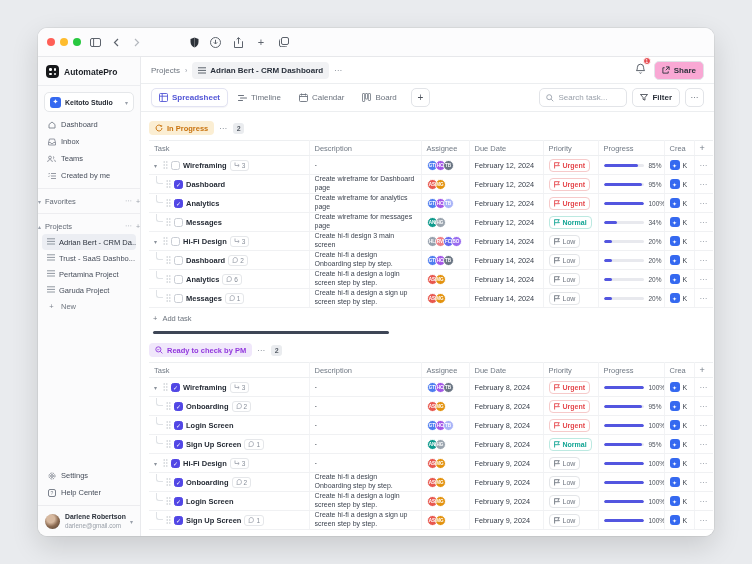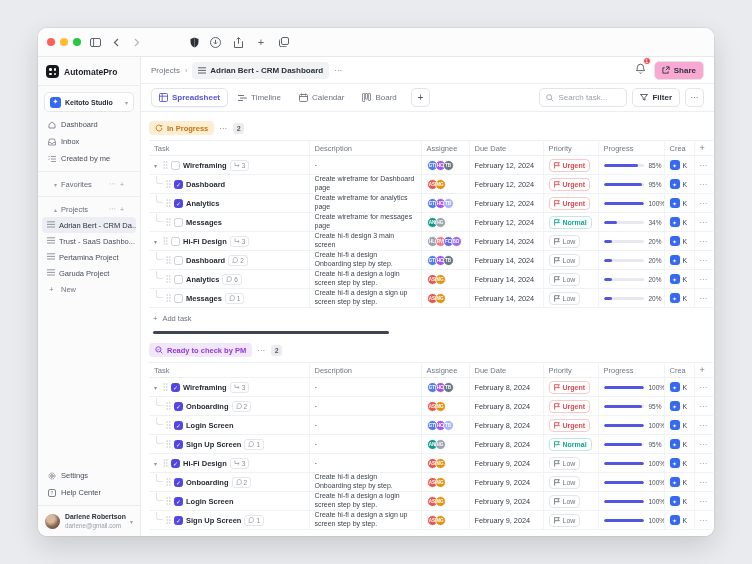--- a/index.html
+++ b/index.html
@@ -21,21 +21,21 @@
   .logo-sq{width:13px;height:13px;background:#17181b;border-radius:4px;position:relative;flex:none}
   .logo-sq i{position:absolute;width:2.5px;height:2.5px;background:#fff;border-radius:50%}
   .logo-name{font-weight:bold;font-size:8.5px;color:#1c2026}
   .ws{margin:6px 6px 4px;background:#fff;border:1px solid #e5e7ea;border-radius:5px;height:20px;display:flex;align-items:center;gap:4px;padding:0 5px}
   .ws-ic{width:11px;height:11px;border-radius:3px;background:#3569f0;color:#fff;font-size:7px;display:flex;align-items:center;justify-content:center;flex:none}
   .ws-name{font-weight:bold;font-size:7px;color:#252a33;flex:1;white-space:nowrap}
   .chev{color:#9aa0aa;font-size:6px}
   .nav-item{display:flex;align-items:center;gap:5px;height:17px;padding:0 9px;color:#474e5b;cursor:pointer}
   .nav-item .ni{width:9px;color:#7c828d;display:flex;justify-content:center;flex:none}
   .sb-div{border-top:1px solid #ededf0;margin:4px 0}
-  .sec-head{display:flex;align-items:center;height:16px;padding:0 16px;color:#636a75;gap:4px}
+  .sec-head{display:flex;align-items:center;height:16px;padding:0 0;color:#636a75;gap:4px}
   .sec-head .lbl{flex:1}
   .sec-head .mini{color:#9aa0aa;font-size:7px}
   .proj-item{display:flex;align-items:center;gap:4px;height:16px;margin:0 4px;padding:0 5px;border-radius:4px;color:#474e5b;white-space:nowrap;overflow:hidden}
   .proj-item.active{background:#eceef3;color:#2c323d}
   .proj-item .ni{color:#858c96;flex:none}
   .sb-spacer{flex:1}
   .user-row{border-top:1px solid #ececef;display:flex;align-items:center;gap:5px;padding:6px 7px}
   .uav{width:15px;height:15px;border-radius:50%;background:radial-gradient(circle at 38% 32%,#d7b9a0 0 28%,#8c6b52 55%,#4c3a2d 100%);flex:none}
   .uinfo{flex:1;min-width:0}
   .uname{font-size:6.8px;font-weight:bold;color:#2a303a;white-space:nowrap}
@@ -186,20 +186,30 @@
             </span>
             <span>Dashboard</span>
           </div>
           <div class="nav-item">
             <span class="ni">
               <svg width="8" height="8" viewBox="0 0 8 8">
                 <path d="M0.5 4.5L1.5 1h5l1 3.5V7h-7zM0.5 4.5h2l0.6 1h1.8l0.6-1h2" fill="none" stroke="#7c828d" stroke-width="0.8"></path>
               </svg>
             </span>
             <span>Inbox</span>
+          </div>
+          <div class="nav-item">
+            <span class="ni">
+              <svg width="9" height="8" viewBox="0 0 9 8">
+                <circle cx="3" cy="2.5" r="1.4" fill="none" stroke="#7c828d" stroke-width="0.8"></circle>
+                <path d="M0.7 7c0-1.4 1-2.3 2.3-2.3S5.3 5.6 5.3 7" fill="none" stroke="#7c828d" stroke-width="0.8"></path>
+                <path d="M6 1.3a1.4 1.4 0 010 2.5M6.8 4.8C7.9 5.1 8.4 6 8.4 7" fill="none" stroke="#7c828d" stroke-width="0.8"></path>
+              </svg>
+            </span>
+            <span>Teams</span>
           </div>
           <div class="nav-item">
             <span class="ni">
               <svg width="8" height="8" viewBox="0 0 8 8">
                 <path d="M3 1.5h5M3 4h5M3 6.5h5" stroke="#7c828d" stroke-width="0.8"></path>
                 <path d="M0.3 1.5l0.6 0.6 1-1M0.3 4l0.6 0.6 1-1" fill="none" stroke="#7c828d" stroke-width="0.7"></path>
               </svg>
             </span>
             <span>Created by me</span>
           </div>

